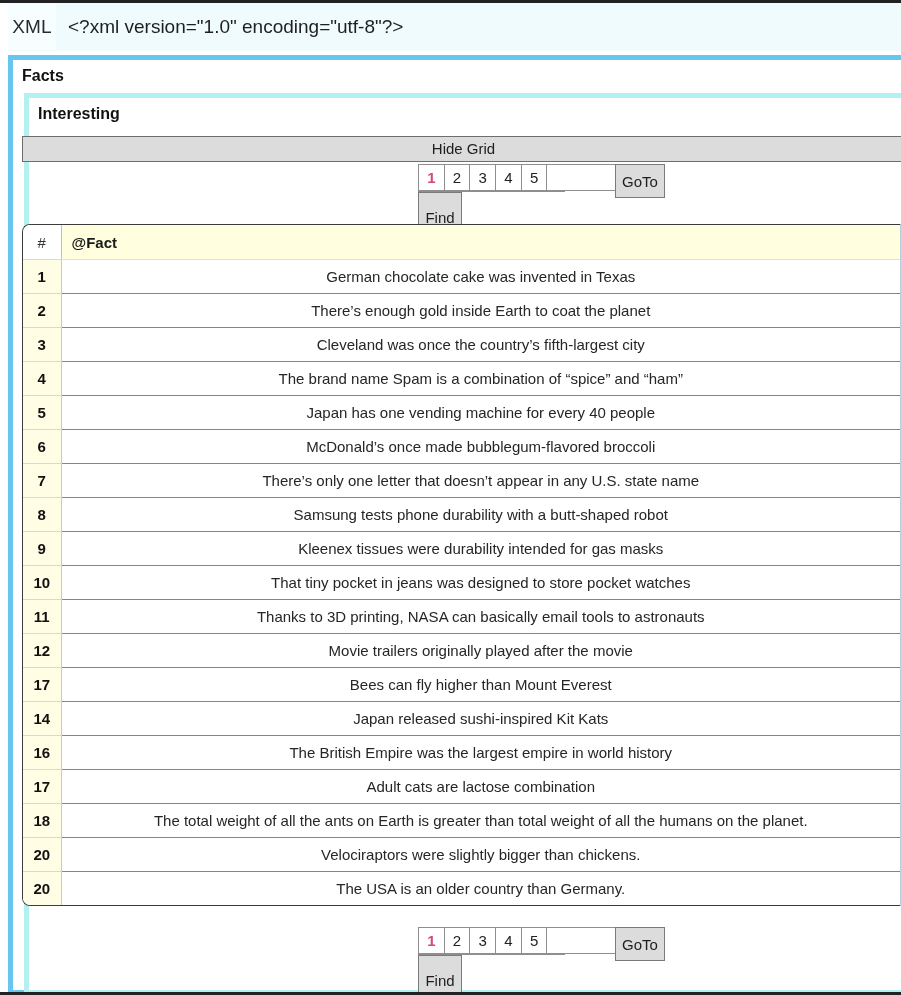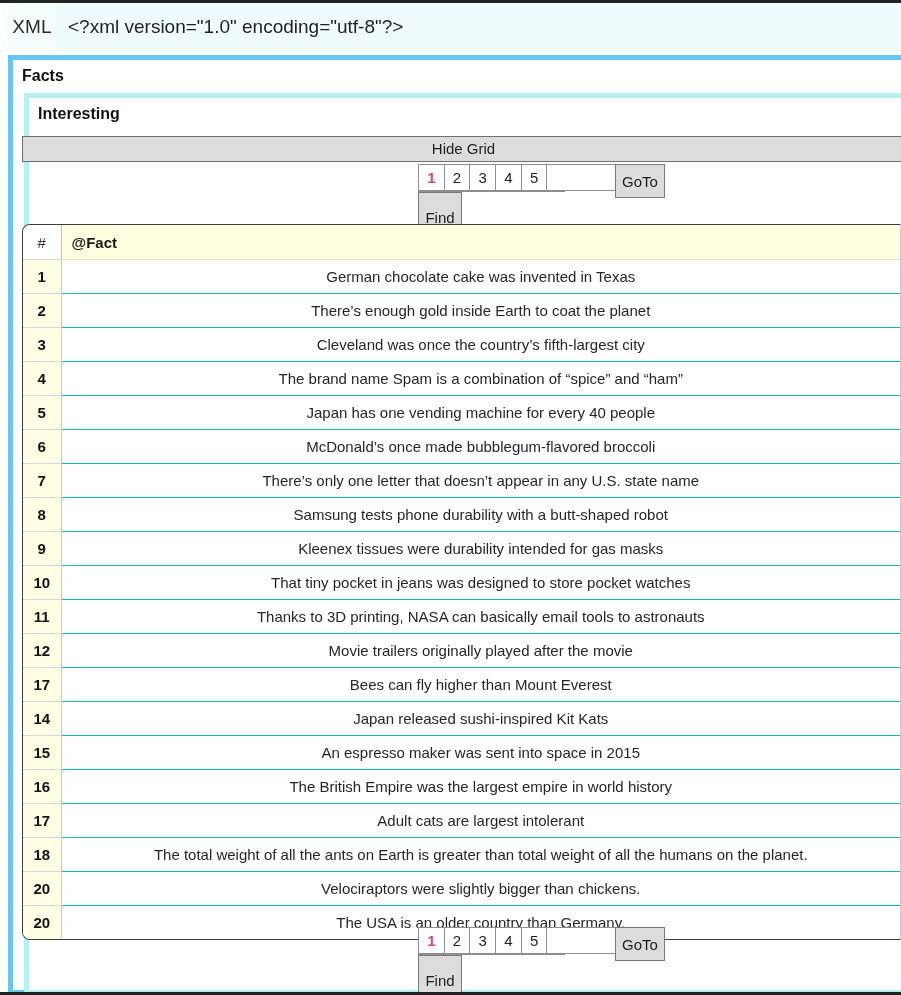--- a/index.html
+++ b/index.html
@@ -360,30 +360,26 @@
         </tr>
         <tr class="grid-row">
           <td class="cell-num">17</td>
           <td class="cell-fact">Bees can fly higher than Mount Everest</td>
         </tr>
         <tr class="grid-row">
           <td class="cell-num">14</td>
           <td class="cell-fact">Japan released sushi-inspired Kit Kats</td>
         </tr>
         <tr class="grid-row">
-          <td class="cell-num">15</td>
-          <td class="cell-fact">An espresso maker was sent into space in 2015</td>
-        </tr>
-        <tr class="grid-row">
           <td class="cell-num">16</td>
           <td class="cell-fact">The British Empire was the largest empire in world history</td>
         </tr>
         <tr class="grid-row">
           <td class="cell-num">17</td>
-          <td class="cell-fact">Adult cats are largest intolerant</td>
+          <td class="cell-fact">Adult cats are lactose combination</td>
         </tr>
         <tr class="grid-row">
           <td class="cell-num">18</td>
           <td class="cell-fact">The total weight of all the ants on Earth is greater than total weight of all the humans on the planet.</td>
         </tr>
         <tr class="grid-row">
           <td class="cell-num">20</td>
           <td class="cell-fact">Velociraptors were slightly bigger than chickens.</td>
         </tr>
         <tr class="grid-row">

